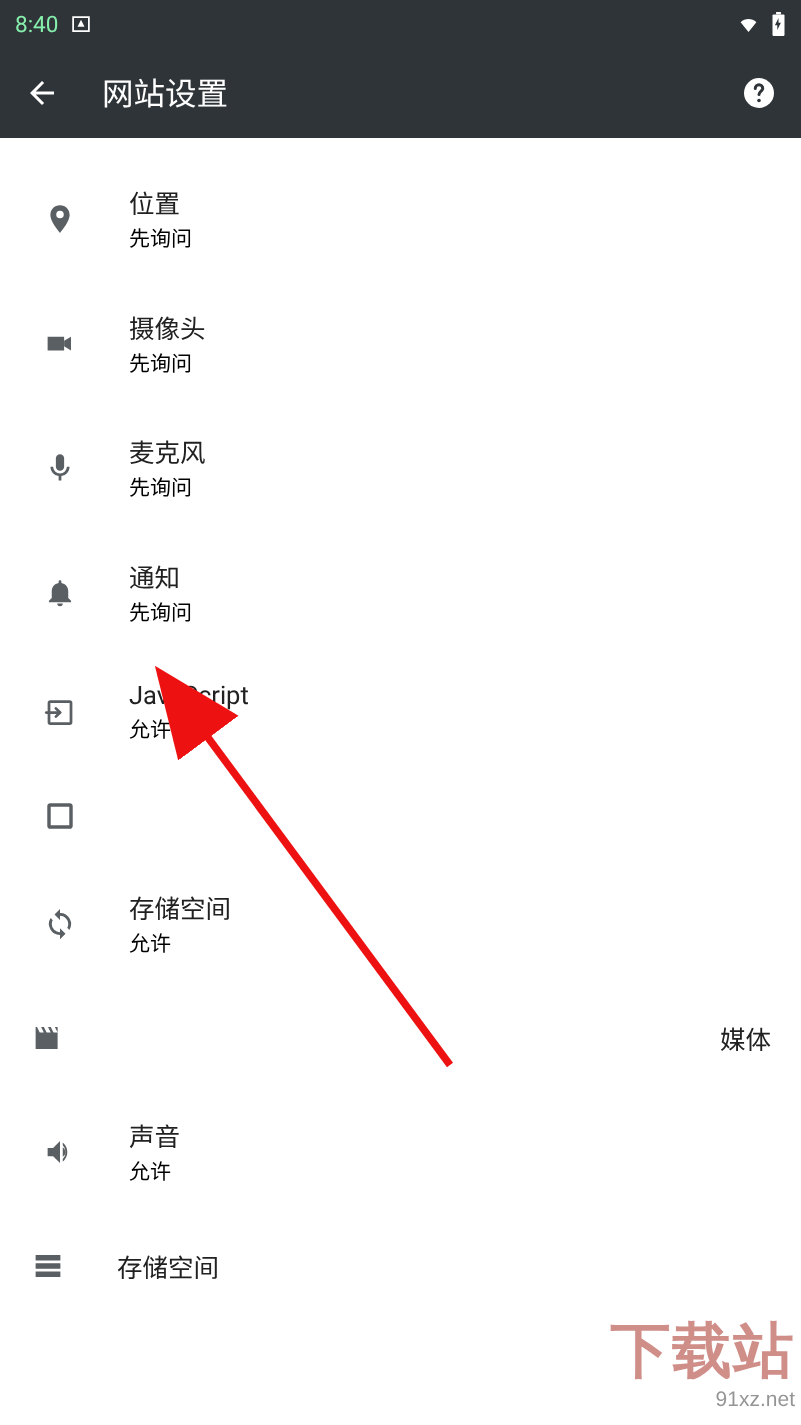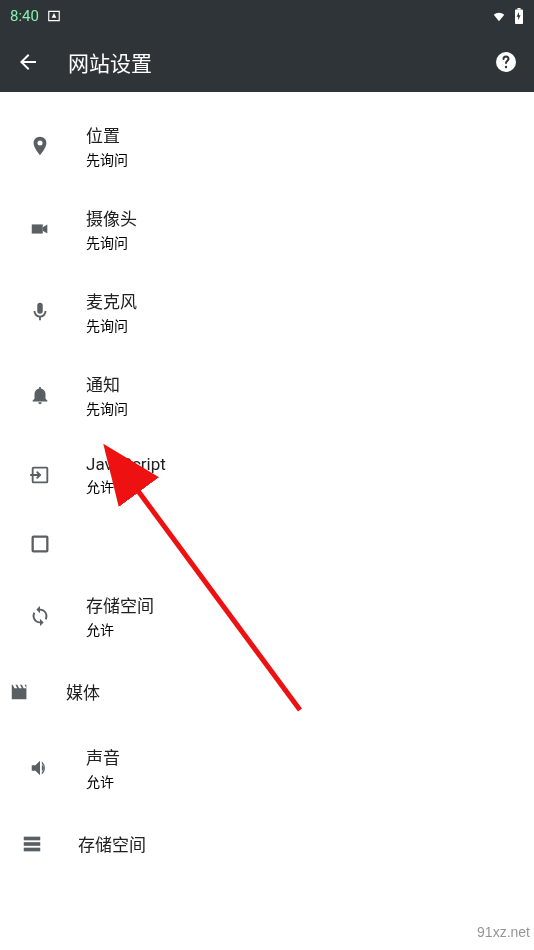--- a/index.html
+++ b/index.html
@@ -191,21 +191,21 @@
       <svg width="22" height="22" viewBox="0 0 24 24" fill="#5a5f63">
           <path d="M12 4V1L8 5l4 4V6a6 6 0 016 6 5.9 5.9 0 01-.7 2.8l1.5 1.5A8 8 0 0012 4zm0 14a6 6 0 01-6-6c0-1 .3-2 .7-2.8L5.2 7.7A8 8 0 0012 20v3l4-4-4-4v3z"></path>
         </svg>
     </span>
     <div class="texts">
       <span class="label">存储空间</span>
       <span class="sub">允许</span>
     </div>
   </div>
 
-  <div class="item" style="padding:22px 8px;">
+  <div class="item" style="padding:22px 20px;justify-content:space-between;">
     <span class="item-icon">
       <svg width="22" height="22" viewBox="0 0 24 24" fill="#5a5f63">
           <path d="M4 4l2 4h3L7 4h2l2 4h3l-2-4h2l2 4h3l-2-4h2v16H3V4h1z"></path>
         </svg>
     </span>
     <div class="texts">
       <span class="label">媒体</span>
     </div>
   </div>
 
@@ -239,14 +239,15 @@
 <svg class="arrow-overlay" width="280" height="300" viewBox="0 0 280 300">
   <defs>
     <marker id="ahead" markerWidth="14" markerHeight="14" refX="3" refY="7" orient="auto">
       <polygon points="0,2 12,7 0,12" fill="#e11"></polygon>
     </marker>
   </defs>
   <line x1="240" y1="280" x2="70" y2="50" stroke="#e11" stroke-width="5" marker-end="url(#ahead)"></line>
 </svg>
 
 <div class="watermark">
+  <div class="big">下载站</div>
   <div class="small">91xz.net</div>
 </div>
 
 </body></html>

